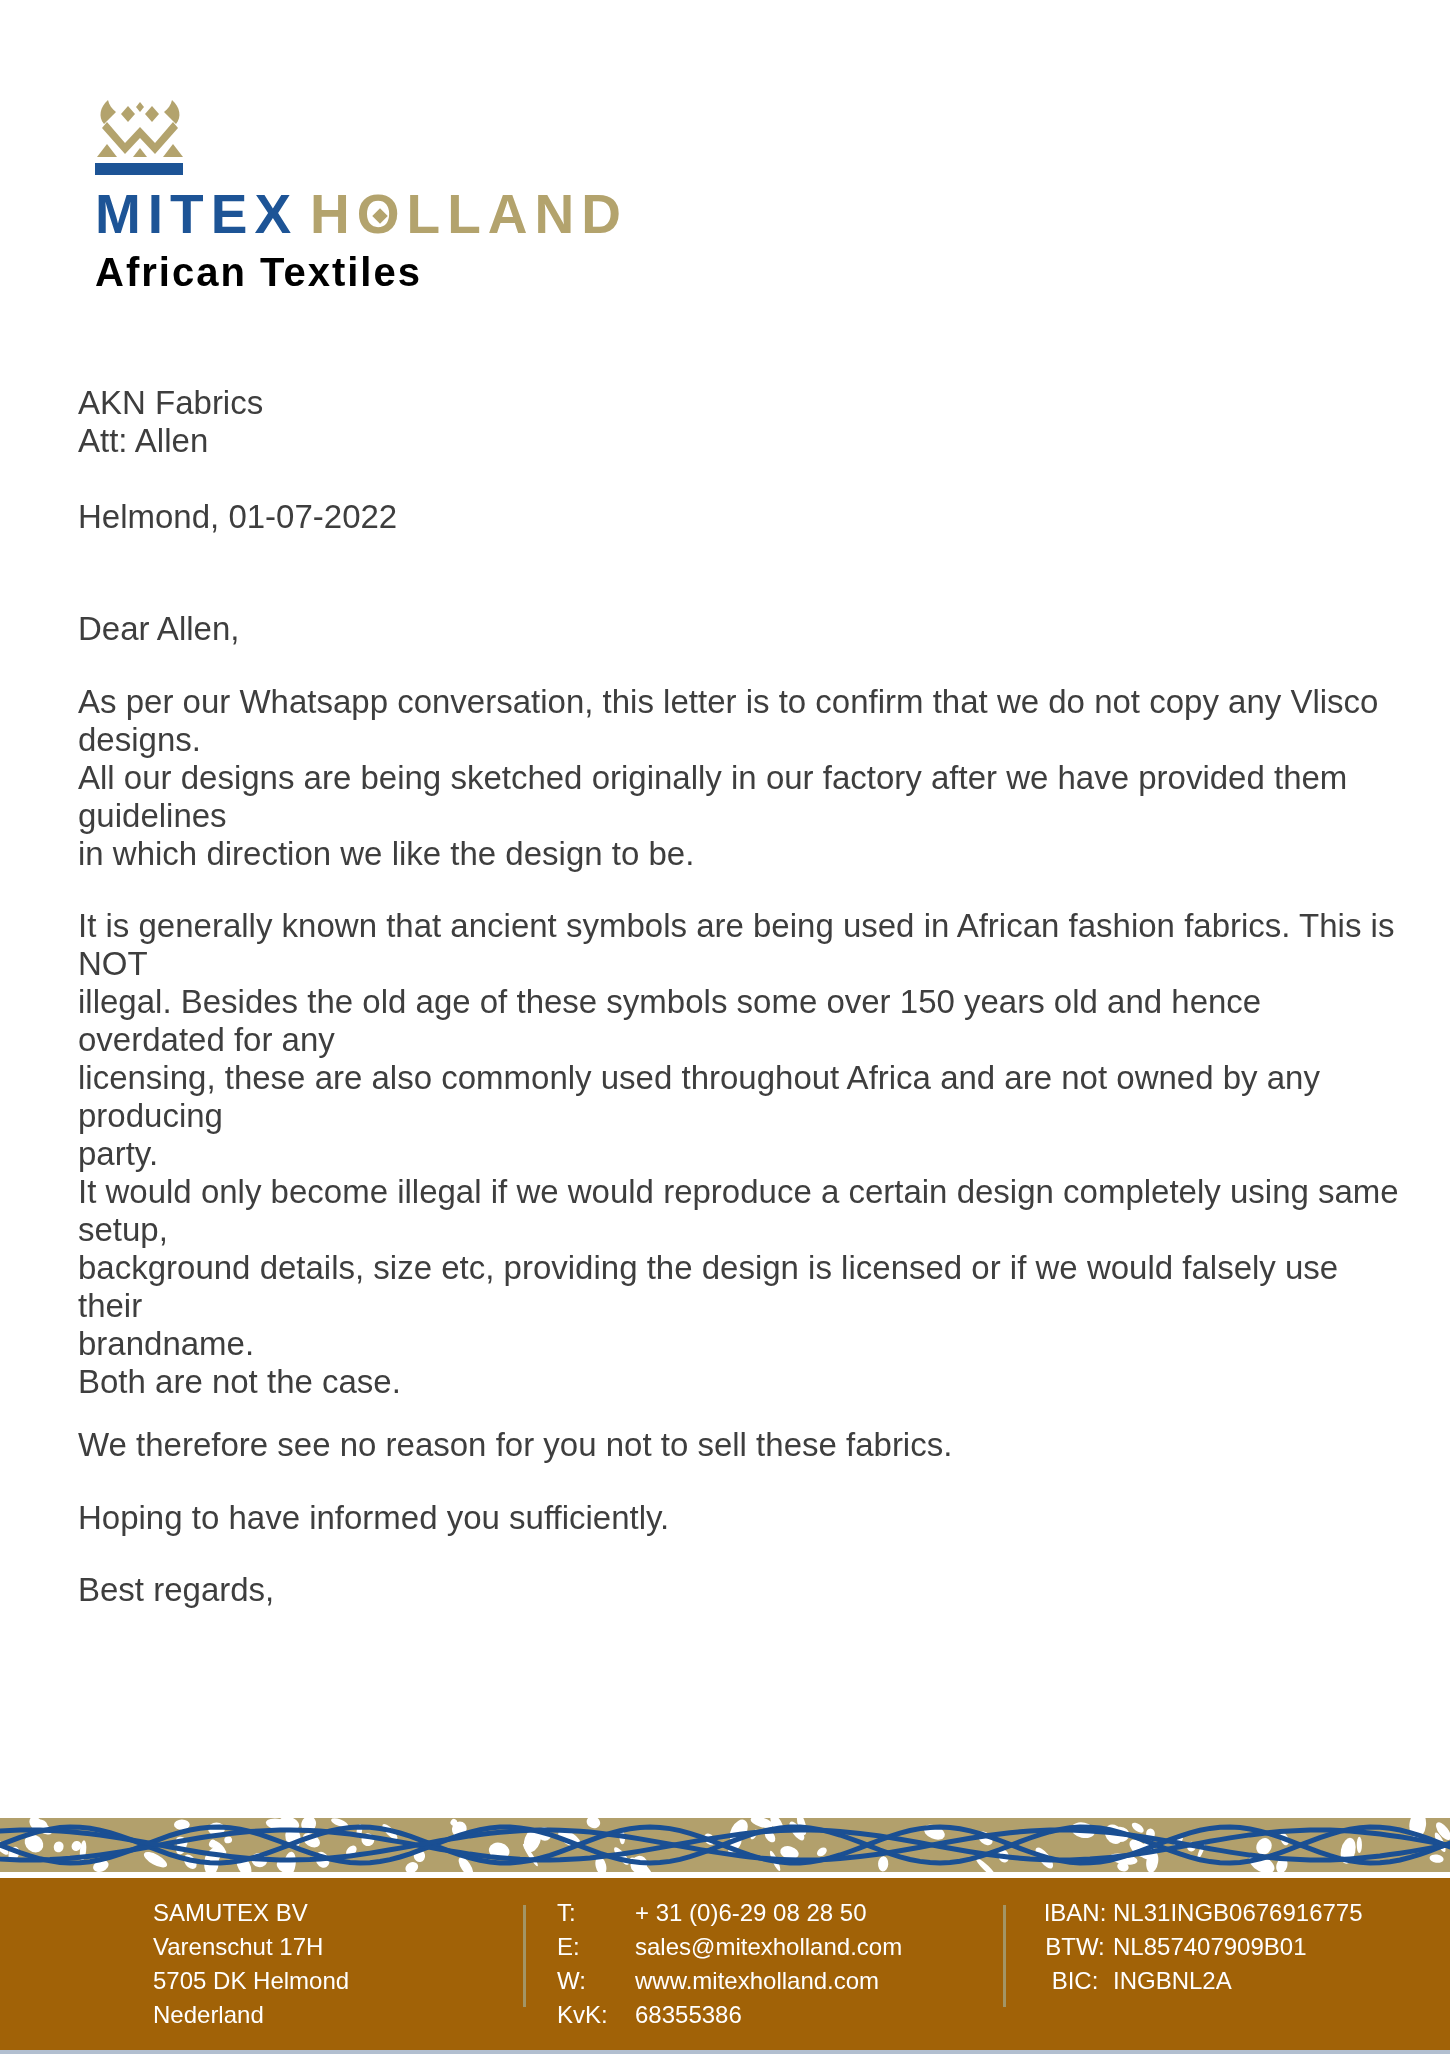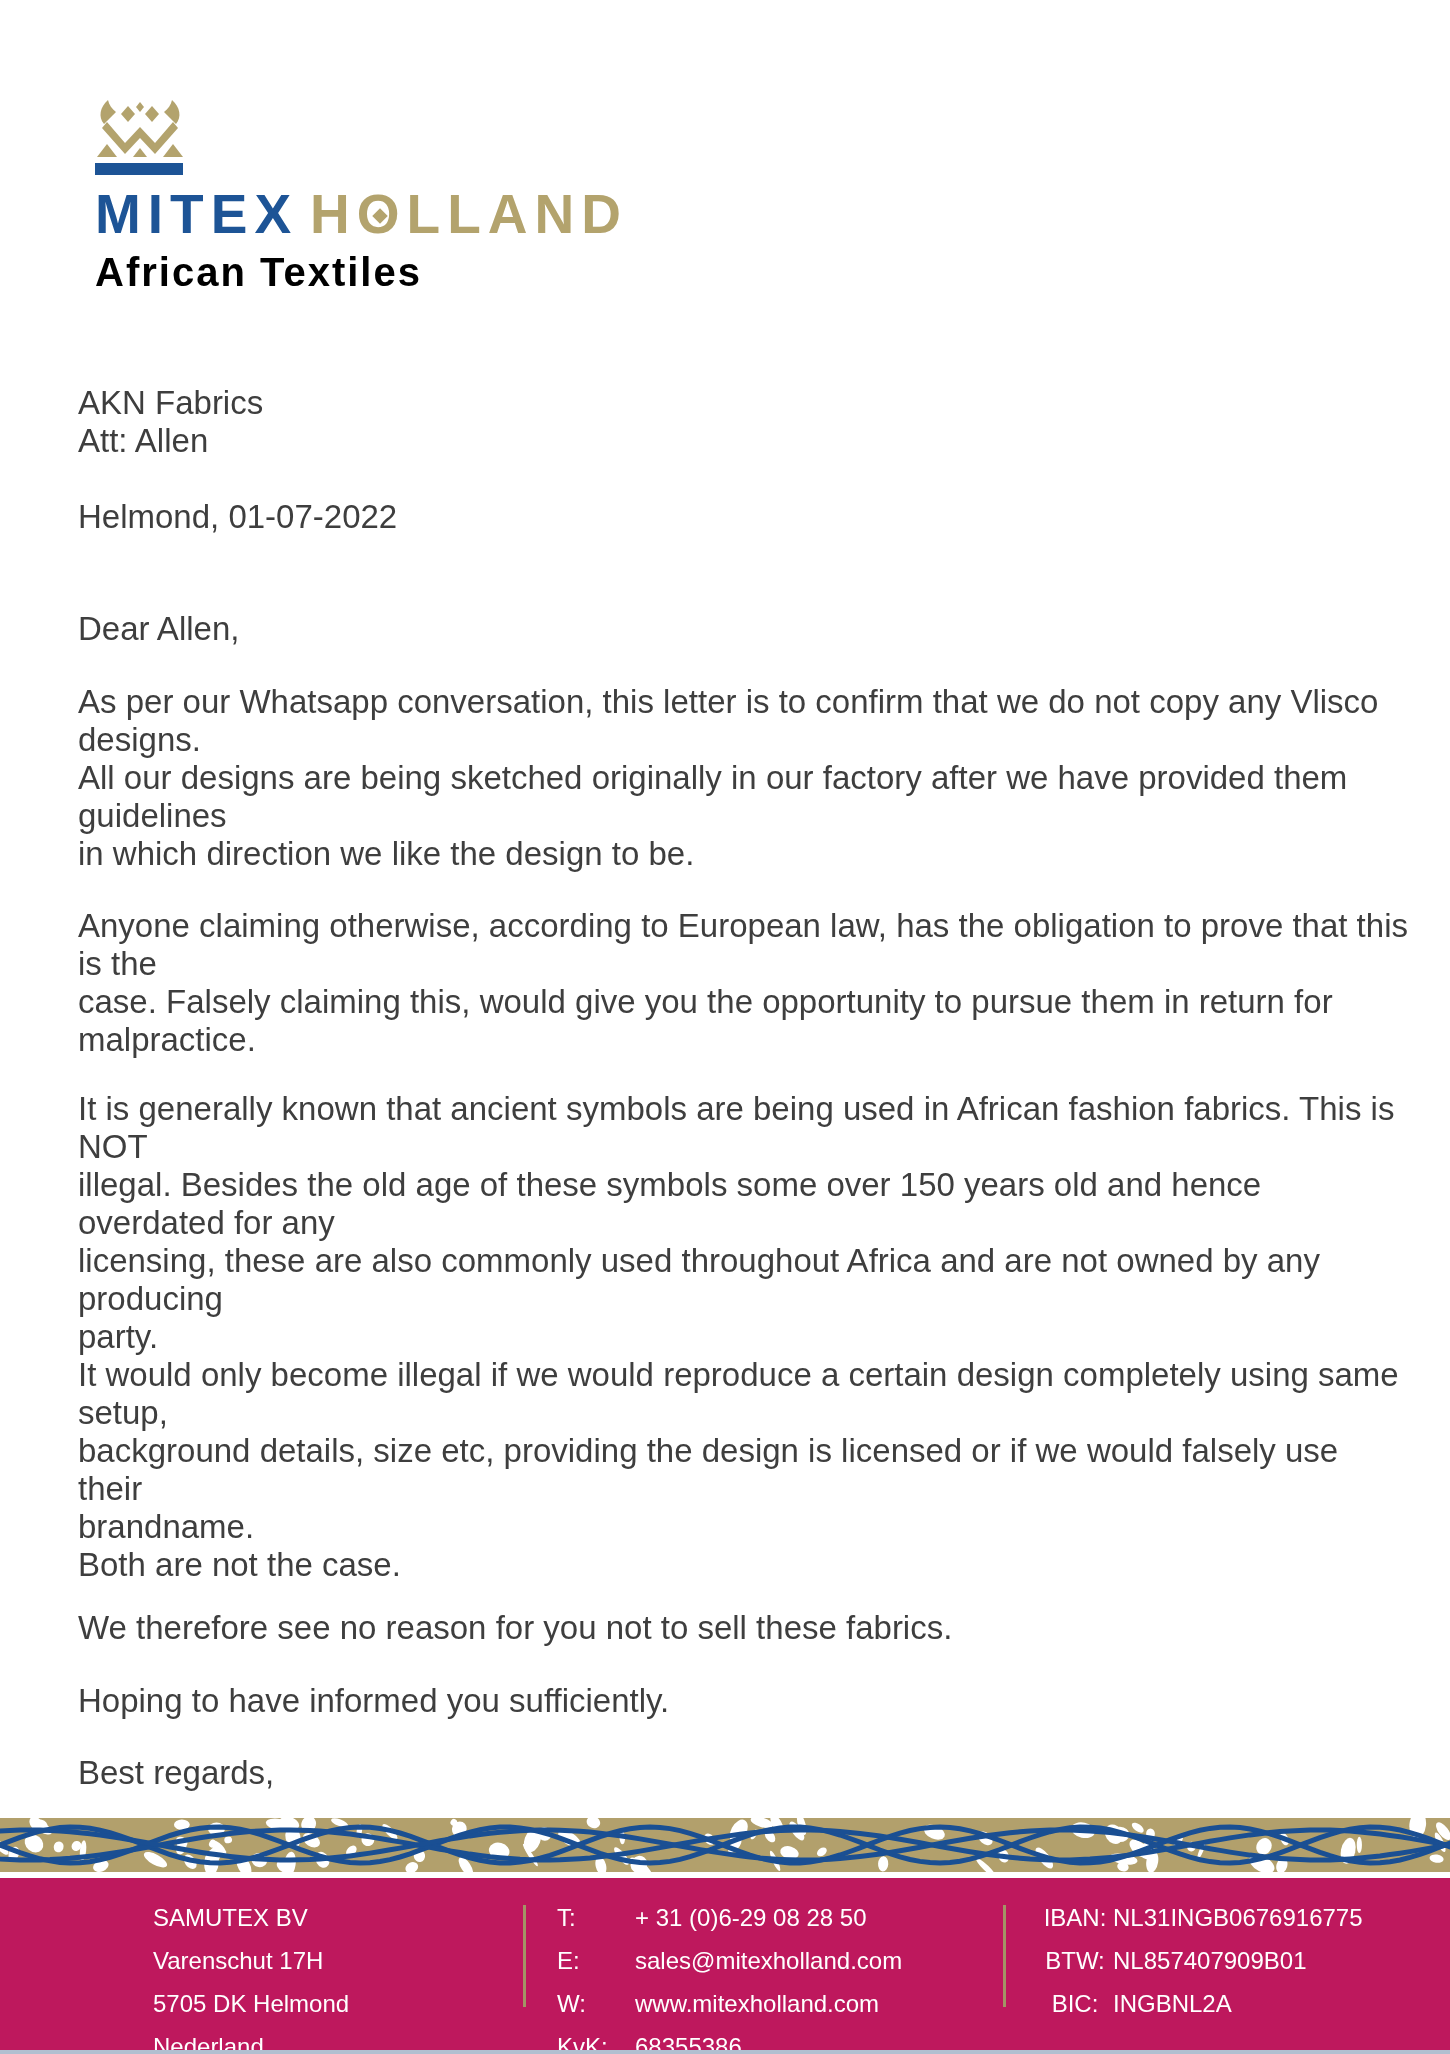--- a/index.html
+++ b/index.html
@@ -47,22 +47,22 @@
   .mb25{margin-bottom:25px} .mb31{margin-bottom:31px} .mb34{margin-bottom:34px}
   .mb35{margin-bottom:35px} .mb38{margin-bottom:38px} .mb74{margin-bottom:74px}
 
   
   .band {
     position:absolute; left:0; top:1818px; width:1450px; height:54px;
     display:block;
   }
   .footer {
     position:absolute; left:0; top:1878px; width:1450px; height:176px;
-    background:#be185d; color:#ffffff;
-    font-size:24px; line-height:43px;
+    background:#a16207; color:#ffffff;
+    font-size:24px; line-height:34px;
   }
   .footer-edge { position:absolute; left:0; bottom:0; width:1450px; height:4px; background:#b2bfd0; }
   .f-address { position:absolute; left:153px; top:18px; white-space:pre-line; }
   .f-divider { position:absolute; top:27px; width:3px; height:102px; background:#a39565; }
   .f-div1 { left:523px; }
   .f-div2 { left:1003px; }
   .f-contact { position:absolute; left:557px; top:18px; }
   .f-bank    { position:absolute; left:1037px; top:18px;text-align:center; }
   .f-row { display:flex; }
   .f-contact .f-label { width:78px; flex:none; }
@@ -101,22 +101,20 @@
   </div>
 
   <div class="letter">
     <p class="mb38">AKN Fabrics
 Att: Allen</p>
     <p class="mb74">Helmond, 01-07-2022</p>
     <p class="mb35">Dear Allen,</p>
     <p class="mb34">As per our Whatsapp conversation, this letter is to confirm that we do not copy any Vlisco designs.
 All our designs are being sketched originally in our factory after we have provided them guidelines
 in which direction we like the design to be.</p>
-    <p class="mb31">Anyone claiming otherwise, according to European law, has the obligation to prove that this is the
-case. Falsely claiming this, would give you the opportunity to pursue them in return for malpractice.</p>
     <p class="mb25">It is generally known that ancient symbols are being used in African fashion fabrics. This is NOT
 illegal. Besides the old age of these symbols some over 150 years old and hence overdated for any
 licensing, these are also commonly used throughout Africa and are not owned by any producing
 party.
 It would only become illegal if we would reproduce a certain design completely using same setup,
 background details, size etc, providing the design is licensed or if we would falsely use their
 brandname.
 Both are not the case.</p>
     <p class="mb35">We therefore see no reason for you not to sell these fabrics.</p>
     <p class="mb34">Hoping to have informed you sufficiently.</p>

